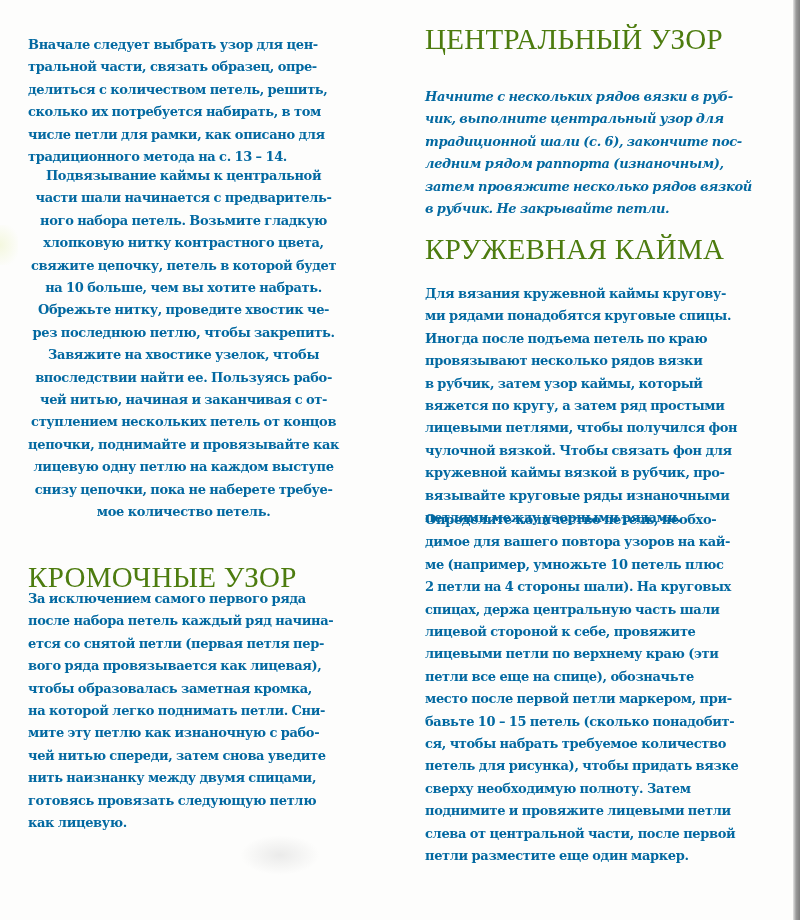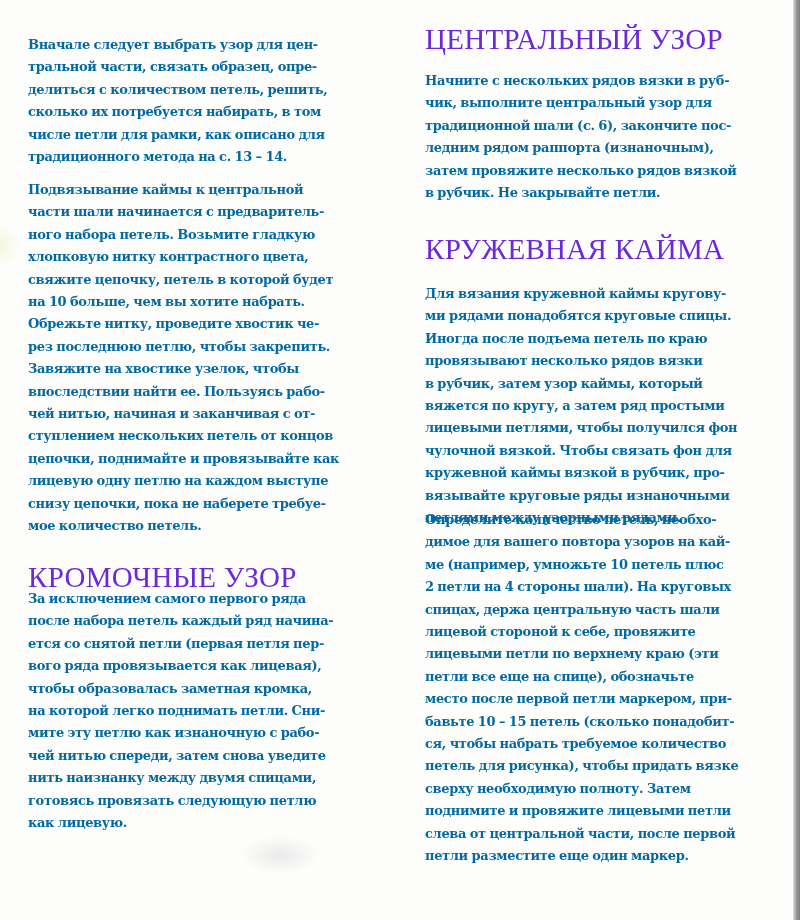--- a/index.html
+++ b/index.html
@@ -49,30 +49,30 @@
     color: #0369a1;
     white-space: pre-line;
   }
   .heading {
     margin: 0;
     font-family: "Liberation Serif", "DejaVu Serif", serif;
     font-weight: normal;
     font-size: 29px;
     line-height: 34px;
     letter-spacing: 0.3px;
-    color: #6d28d9;
+    color: #4d7c0f;
   }
   
   #lp1 { position: absolute; top: 34px; }
-  #lp2 { position: absolute; top: 179px; }
+  #lp2 { position: absolute; top: 165px; text-align: center; }
   #lh1 { position: absolute; top: 560px; }
   #lp3 { position: absolute; top: 588px; }
   
   #rh1 { position: absolute; top: 22px; }
-  #rp1 { position: absolute; top: 70px; }
+  #rp1 { position: absolute; top: 86px; font-style: italic; }
   #rh2 { position: absolute; top: 232px; font-family: Liberation Serif, serif; }
   #rp2 { position: absolute; top: 283px; }
   #rp3 { position: absolute; top: 509px; }
 
   .smudge {
     position: absolute;
     left: 240px; top: 835px;
     width: 80px; height: 40px;
     background: radial-gradient(ellipse at center, rgba(200,200,200,0.35) 0%, rgba(255,255,255,0) 70%);
   }

